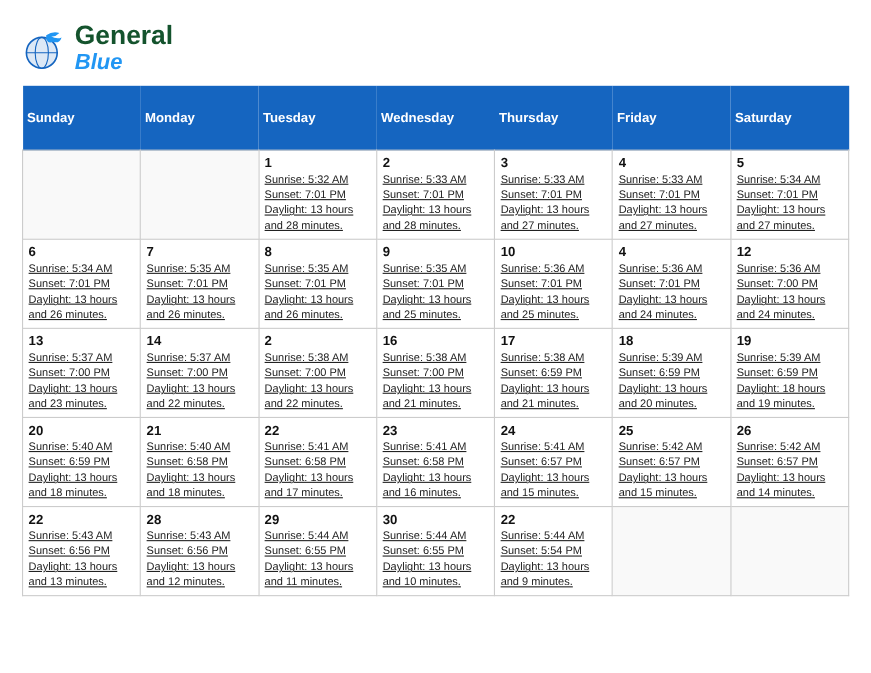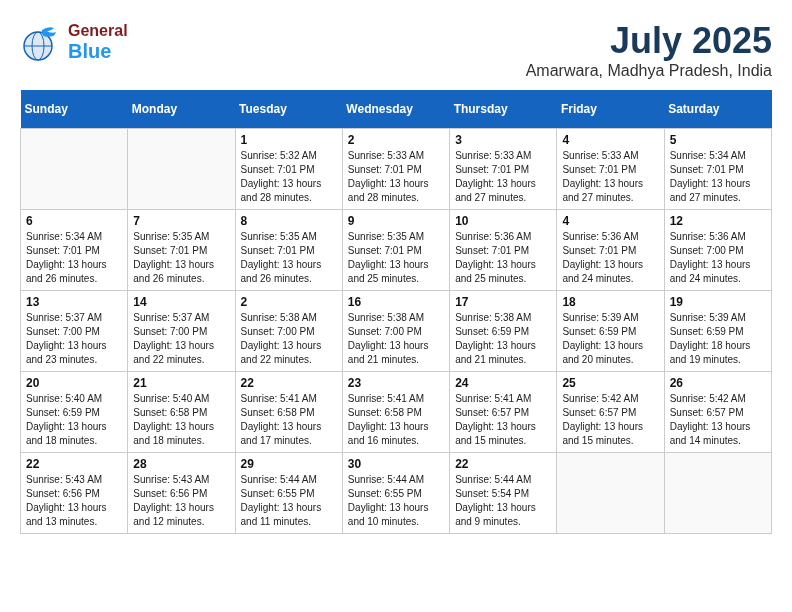--- a/index.html
+++ b/index.html
@@ -29,21 +29,21 @@
       color: #333;
     }
     .calendar {
       width: 100%;
       border-collapse: collapse;
       font-size: 10.5px;
     }
     .calendar th {
       background-color: #1565C0;
       color: white;
-      padding: 12px 4px;
+      padding: 22px 4px;
       text-align: left;
       font-size: 12px;
       font-weight: bold;
     }
     .calendar td {
       border: 1px solid #ccc;
       vertical-align: top;
       padding: 4px 5px;
       width: calc(100% / 7);
       height: 80px;
@@ -55,20 +55,21 @@
     .day-num {
       font-weight: bold;
       font-size: 12px;
       margin-bottom: 2px;
       color: #111;
     }
     .day-info {
       color: #222;
       line-height: 1.4;
       font-size: 10px;
+      text-decoration: underline;
     }
     .week-row td {
       border: 1px solid #ccc;
     }
     .logo-container {
       display: flex;
       align-items: center;
       gap: 4px;
     }
   </style>
@@ -81,27 +82,23 @@
 
       <circle cx="18" cy="26" r="14" fill="#1565C0" opacity="0.15"></circle>
       <circle cx="18" cy="26" r="14" fill="none" stroke="#1565C0" stroke-width="1.5"></circle>
 
       <ellipse cx="18" cy="26" rx="6" ry="14" fill="none" stroke="#1565C0" stroke-width="1"></ellipse>
       <line x1="4" y1="26" x2="32" y2="26" stroke="#1565C0" stroke-width="1"></line>
 
       <path d="M22 10 Q28 6 34 8 Q30 12 26 11 Q32 14 36 12 Q34 18 28 16 Q24 18 22 14 Z" fill="#2196F3"></path>
     </svg>
     <div>
-      <div style="font-size:16px;font-weight:bold;color:#7f1d1d;line-height:1.1;">General</div>
-      <div style="font-size:20px;font-weight:bold;color:#2196F3;line-height:1.1;">Blue</div>
+      <div style="font-size:24px;font-weight:bold;color:#14532d;line-height:1.1;">General</div>
+      <div style="font-size:20px;font-weight:bold;color:#2196F3;line-height:1.1;font-style:italic;">Blue</div>
     </div>
-  </div>
-  <div class="title-block">
-    <div class="month-title">July 2025</div>
-    <div class="location-title">Amarwara, Madhya Pradesh, India</div>
   </div>
 </div>
 
 <table class="calendar">
   <thead>
     <tr>
     <th>Sunday</th>
         <th>Monday</th>
         <th>Tuesday</th>
         <th>Wednesday</th>

